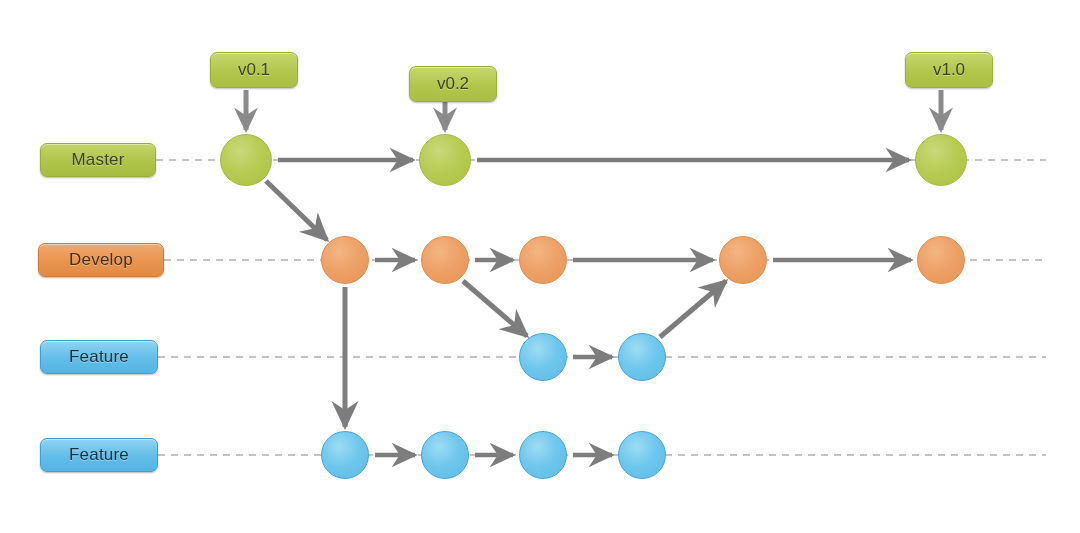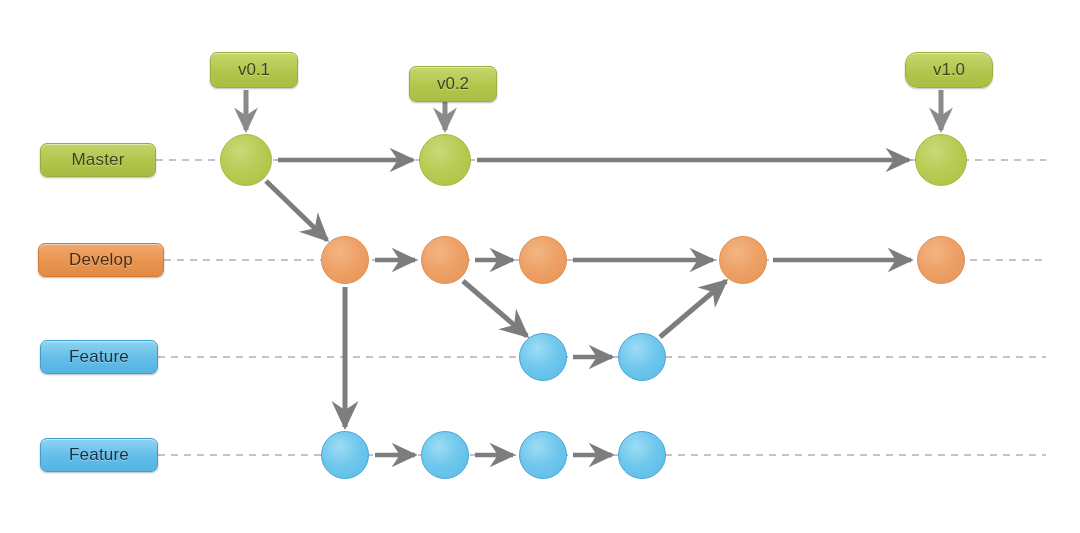--- a/index.html
+++ b/index.html
@@ -133,21 +133,21 @@
 
   <div id="lane-labels">
       <div class="lane-label green" style="left: 40px; top: 143px; width: 116px;">Master</div>
       <div class="lane-label orange" style="left: 38px; top: 243px; width: 126px;">Develop</div>
       <div class="lane-label blue" style="left: 40px; top: 340px; width: 118px;">Feature</div>
       <div class="lane-label blue" style="left: 40px; top: 438px; width: 118px;">Feature</div>
     </div>
   <div id="tag-boxes">
       <div class="tag-box" style="left: 210px; top: 52px;">v0.1</div>
       <div class="tag-box" style="left: 409px; top: 66px;">v0.2</div>
-      <div class="tag-box" style="left: 905px; top: 52px; border-radius: 12px;">v1.0</div>
+      <div class="tag-box" style="left: 905px; top: 52px;">v1.0</div>
     </div>
   <div id="nodes">
       <div class="node green" style="left: 220px; top: 134px; width: 52px; height: 52px;"></div>
       <div class="node green" style="left: 419px; top: 134px; width: 52px; height: 52px;"></div>
       <div class="node green" style="left: 915px; top: 134px; width: 52px; height: 52px;"></div>
       <div class="node orange" style="left: 321px; top: 236px; width: 48px; height: 48px;"></div>
       <div class="node orange" style="left: 421px; top: 236px; width: 48px; height: 48px;"></div>
       <div class="node orange" style="left: 519px; top: 236px; width: 48px; height: 48px;"></div>
       <div class="node orange" style="left: 719px; top: 236px; width: 48px; height: 48px;"></div>
       <div class="node orange" style="left: 917px; top: 236px; width: 48px; height: 48px;"></div>

